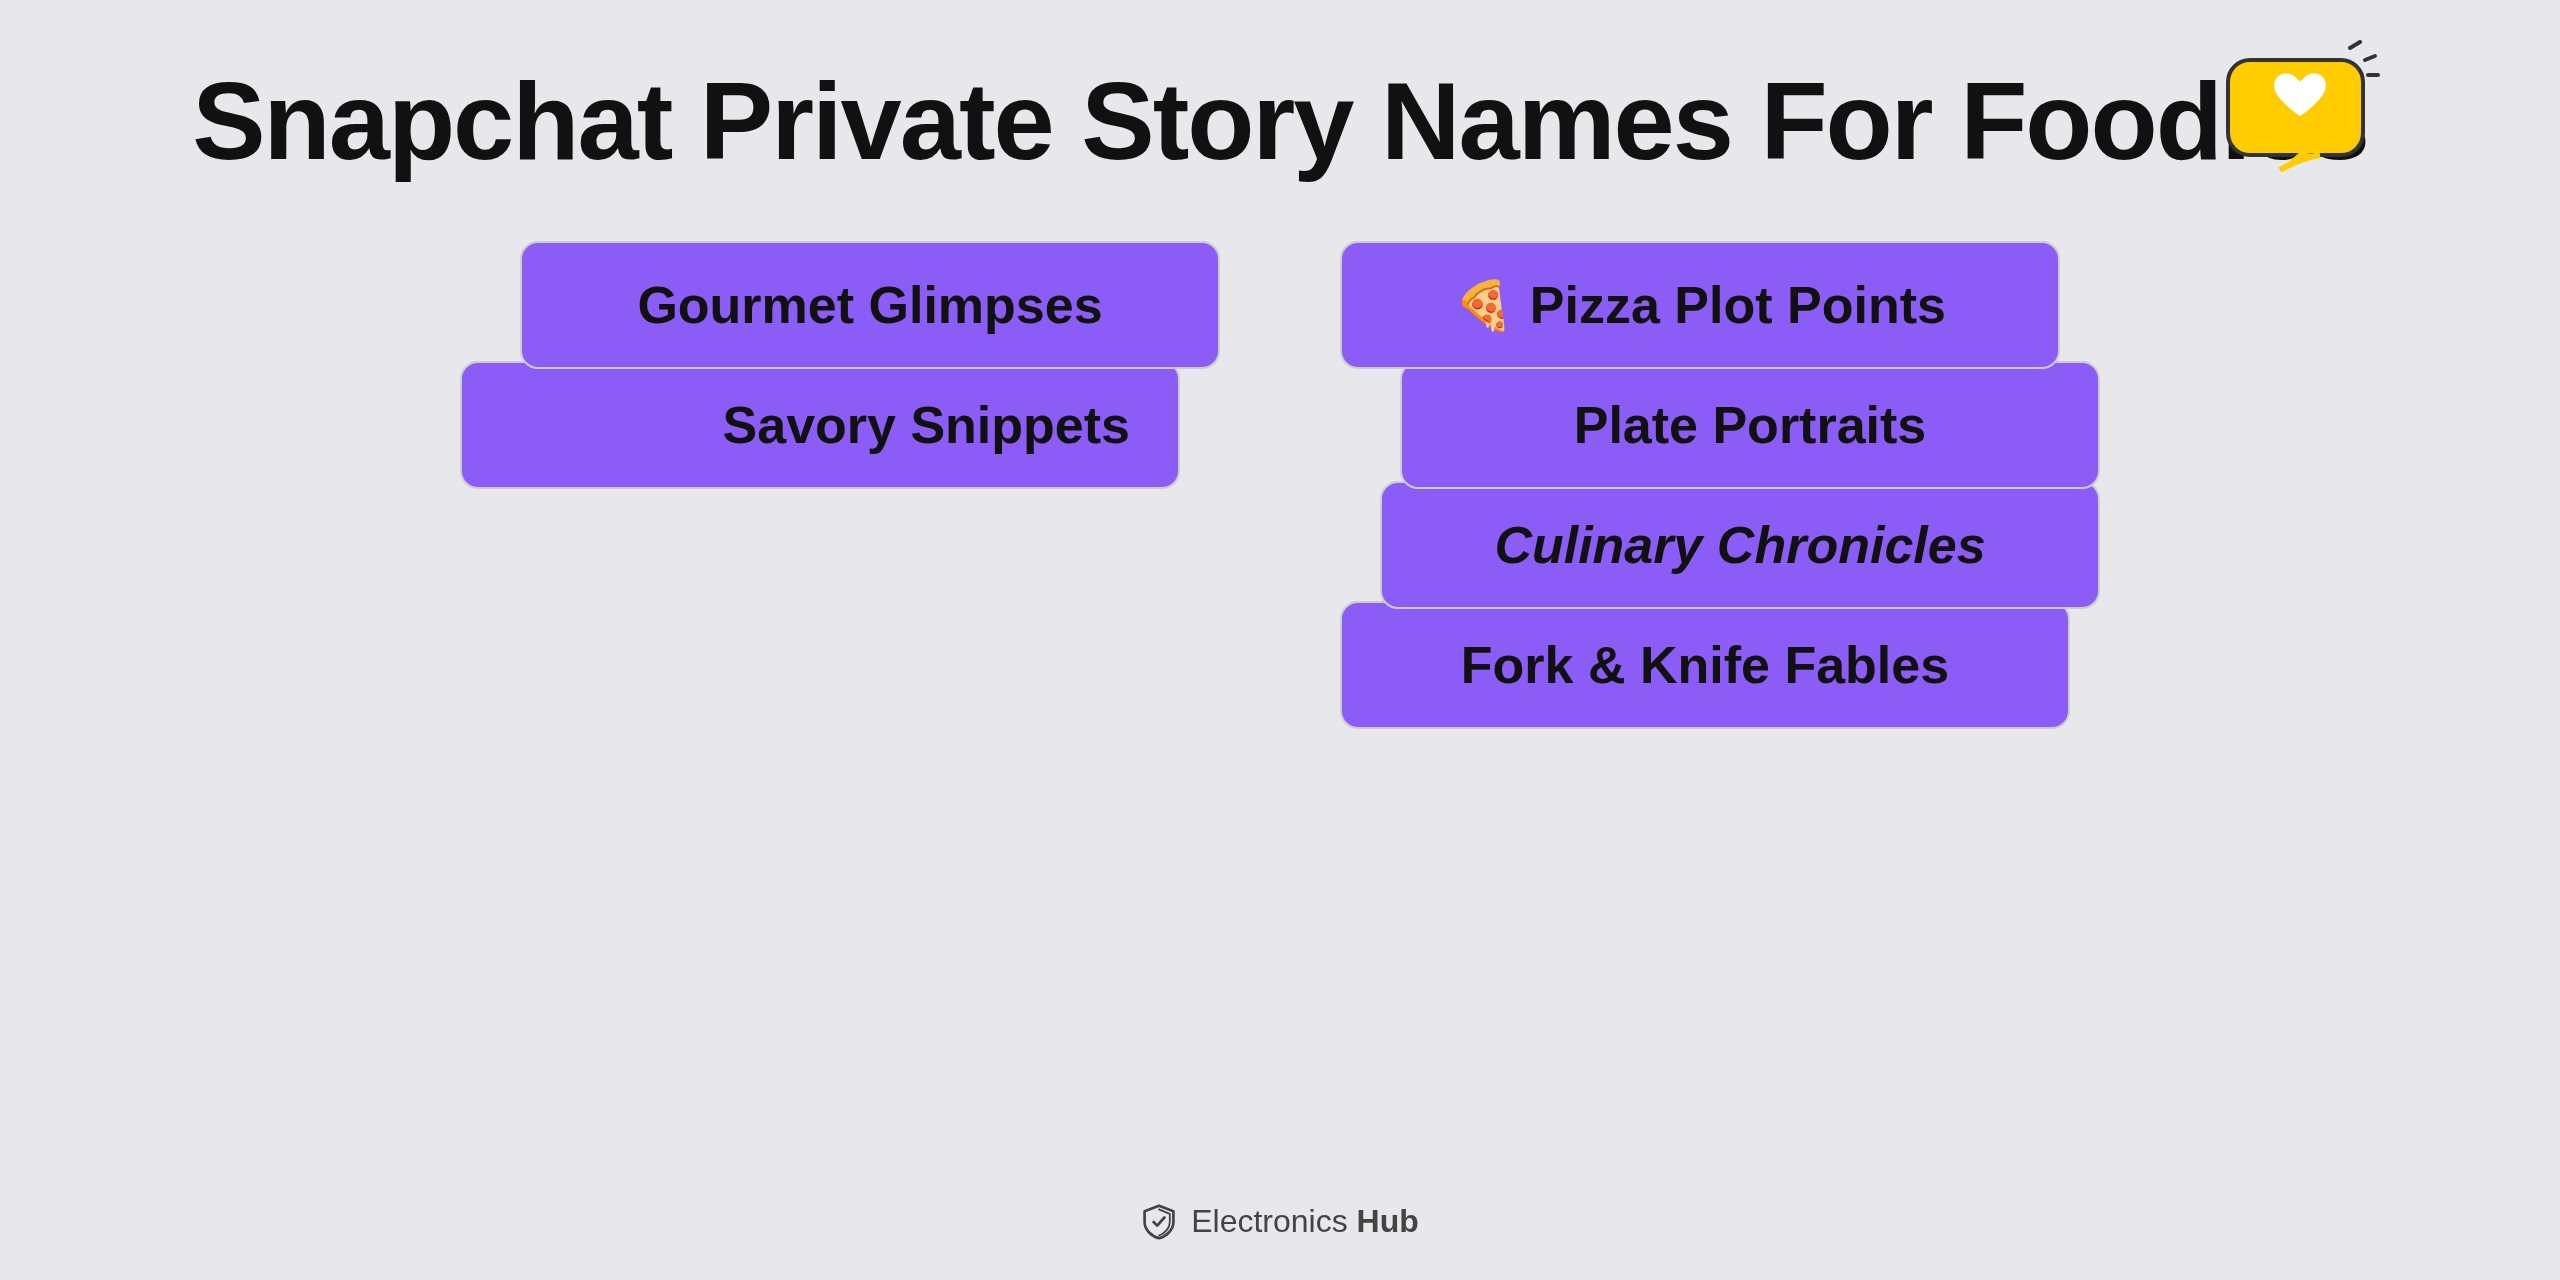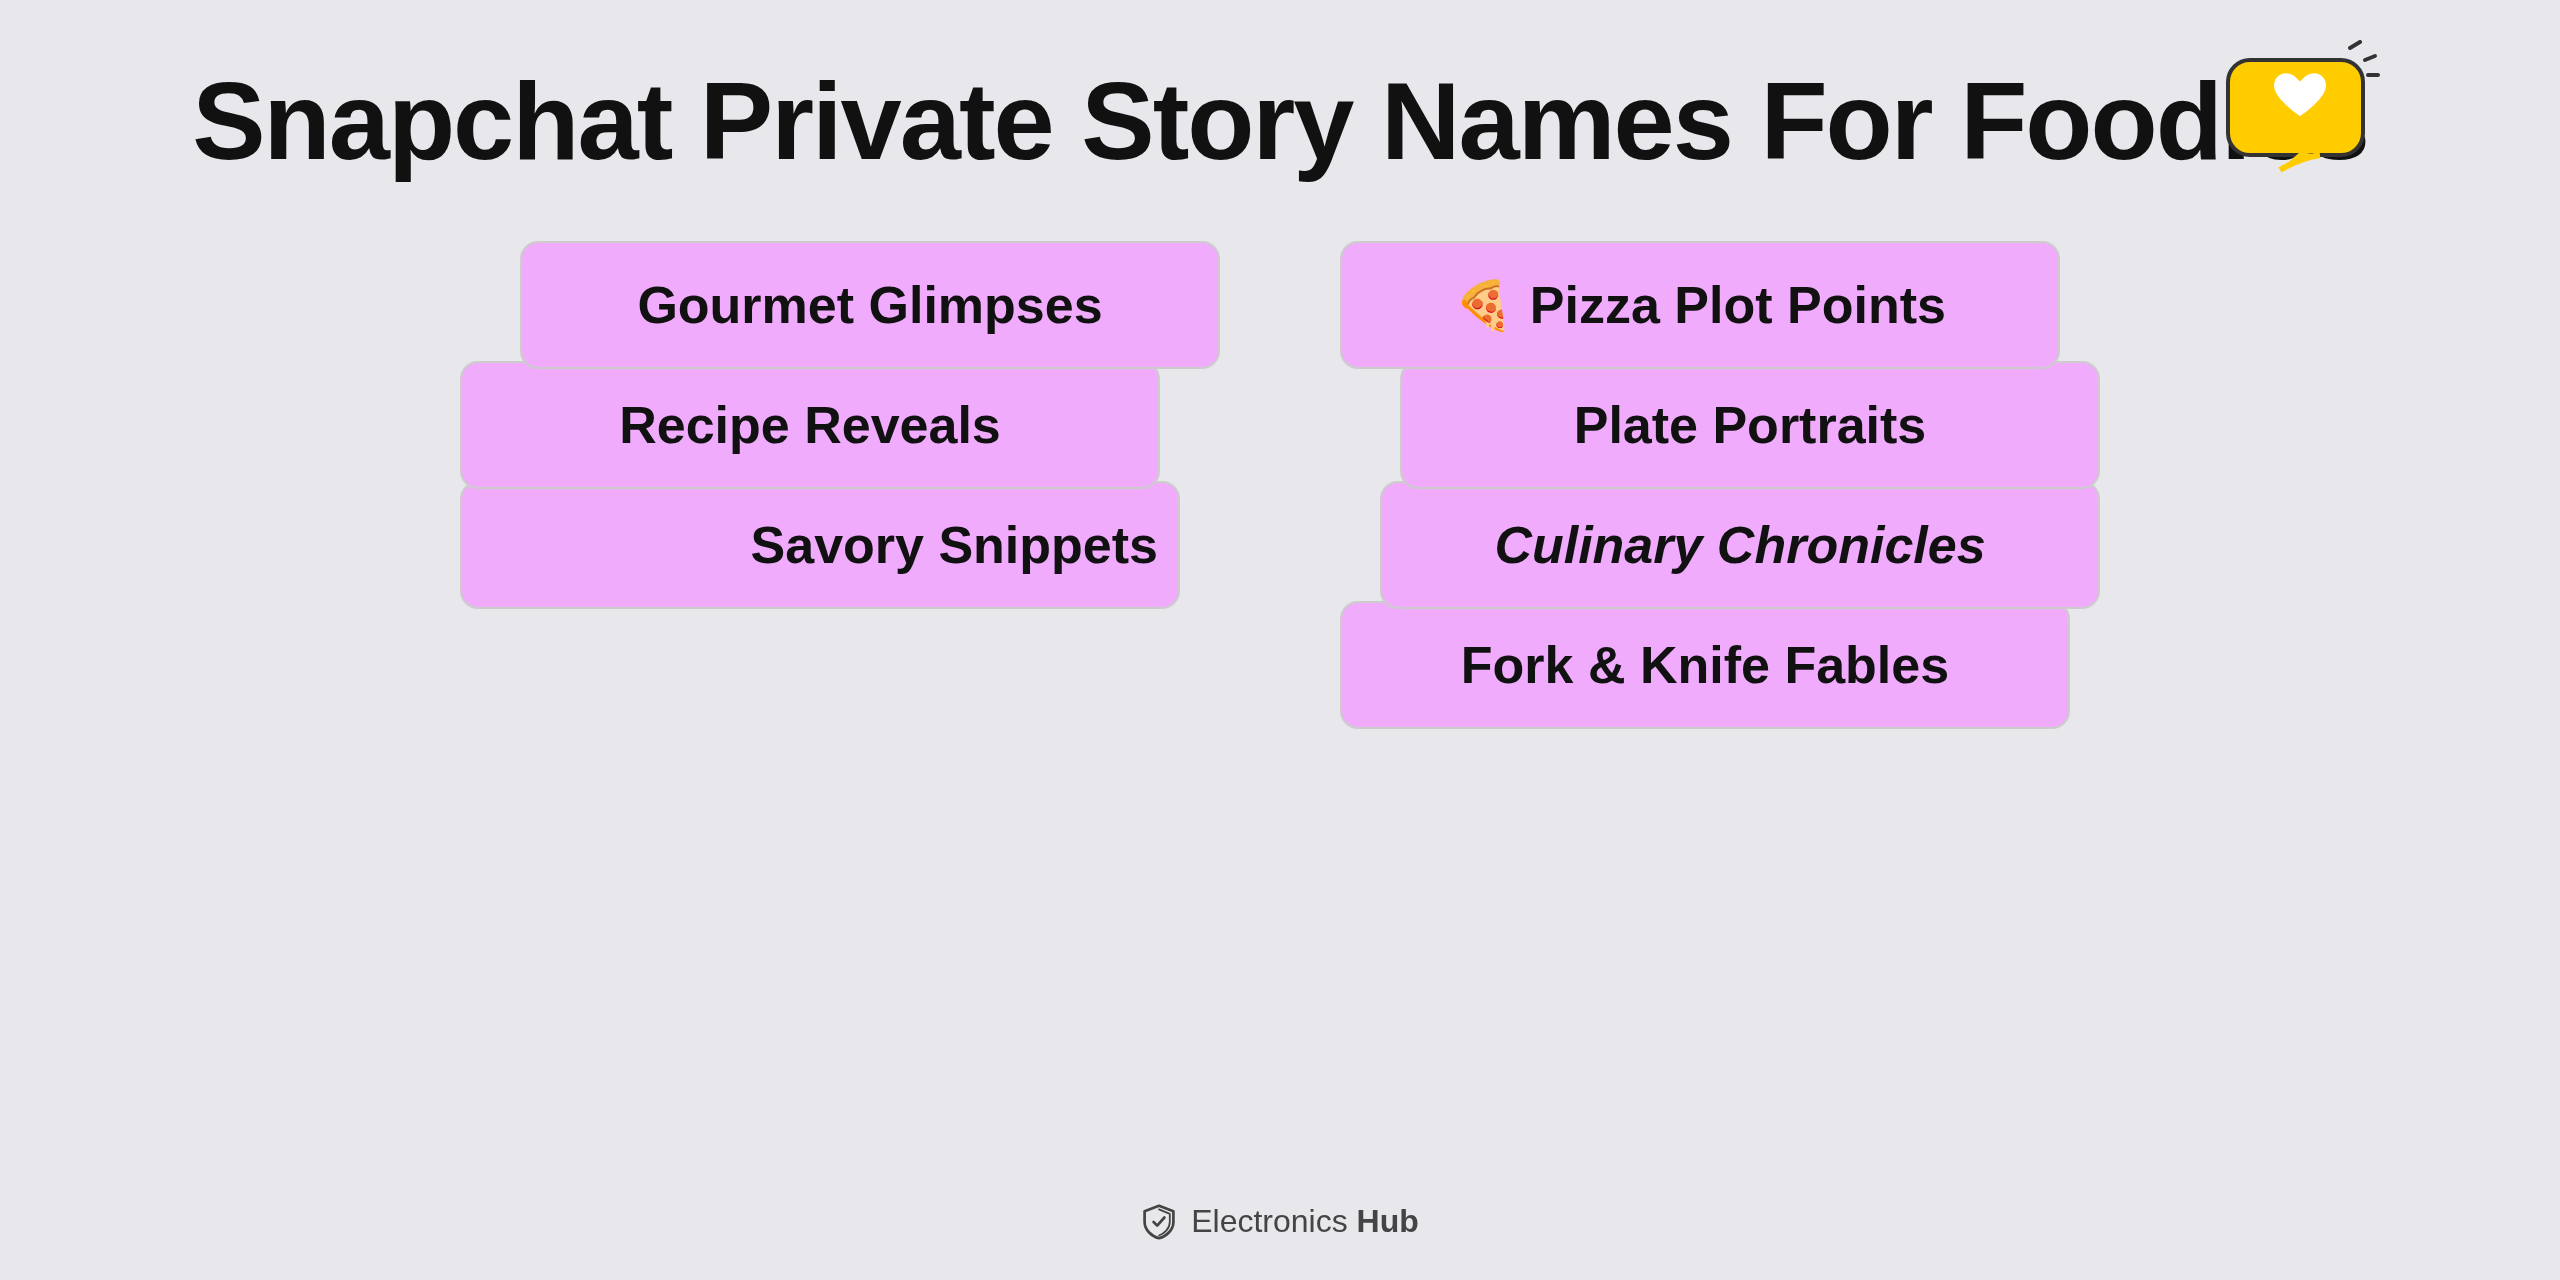--- a/index.html
+++ b/index.html
@@ -58,27 +58,27 @@
 
     .column {
       display: flex;
       flex-direction: column;
       gap: 0;
       width: 760px;
       position: relative;
     }
 
     .story-card {
-      background: #f0abfc;
+      background: #8b5cf6;
       border: 2px solid #cccccc;
       border-radius: 18px;
       display: flex;
       align-items: center;
       justify-content: center;
-      padding: 32px 20px;
+      padding: 32px 48px;
       min-height: 110px;
     }
 
     .story-card-text {
       font-size: 52px;
       font-weight: 700;
       color: #111111;
       text-align: center;
       font-family: 'Arial', sans-serif;
       font-weight: 600;
@@ -168,23 +168,20 @@
         <path d="M80,75 C80,75 55,58 55,46 C55,38 62,32 70,35 C74,36 77,40 80,43 C83,40 86,36 90,35 C98,32 105,38 105,46 C105,58 80,75 80,75 Z" fill="white" stroke="white" stroke-width="2"></path>
       </svg>
     </div>
   </div>
 
   <div class="columns-container">
 
     <div class="column left-col">
       <div class="story-card card-1">
         <span class="story-card-text">Gourmet Glimpses</span>
-      </div>
-      <div class="story-card card-3">
-        <span class="story-card-text">Recipe Reveals</span>
       </div>
       <div class="story-card card-5">
         <span class="story-card-text">Savory Snippets</span>
       </div>
     </div>
 
     <div class="column right-col">
       <div class="story-card card-1">
         <div class="card-with-emoji">
           <span class="emoji-pizza">🍕</span>

